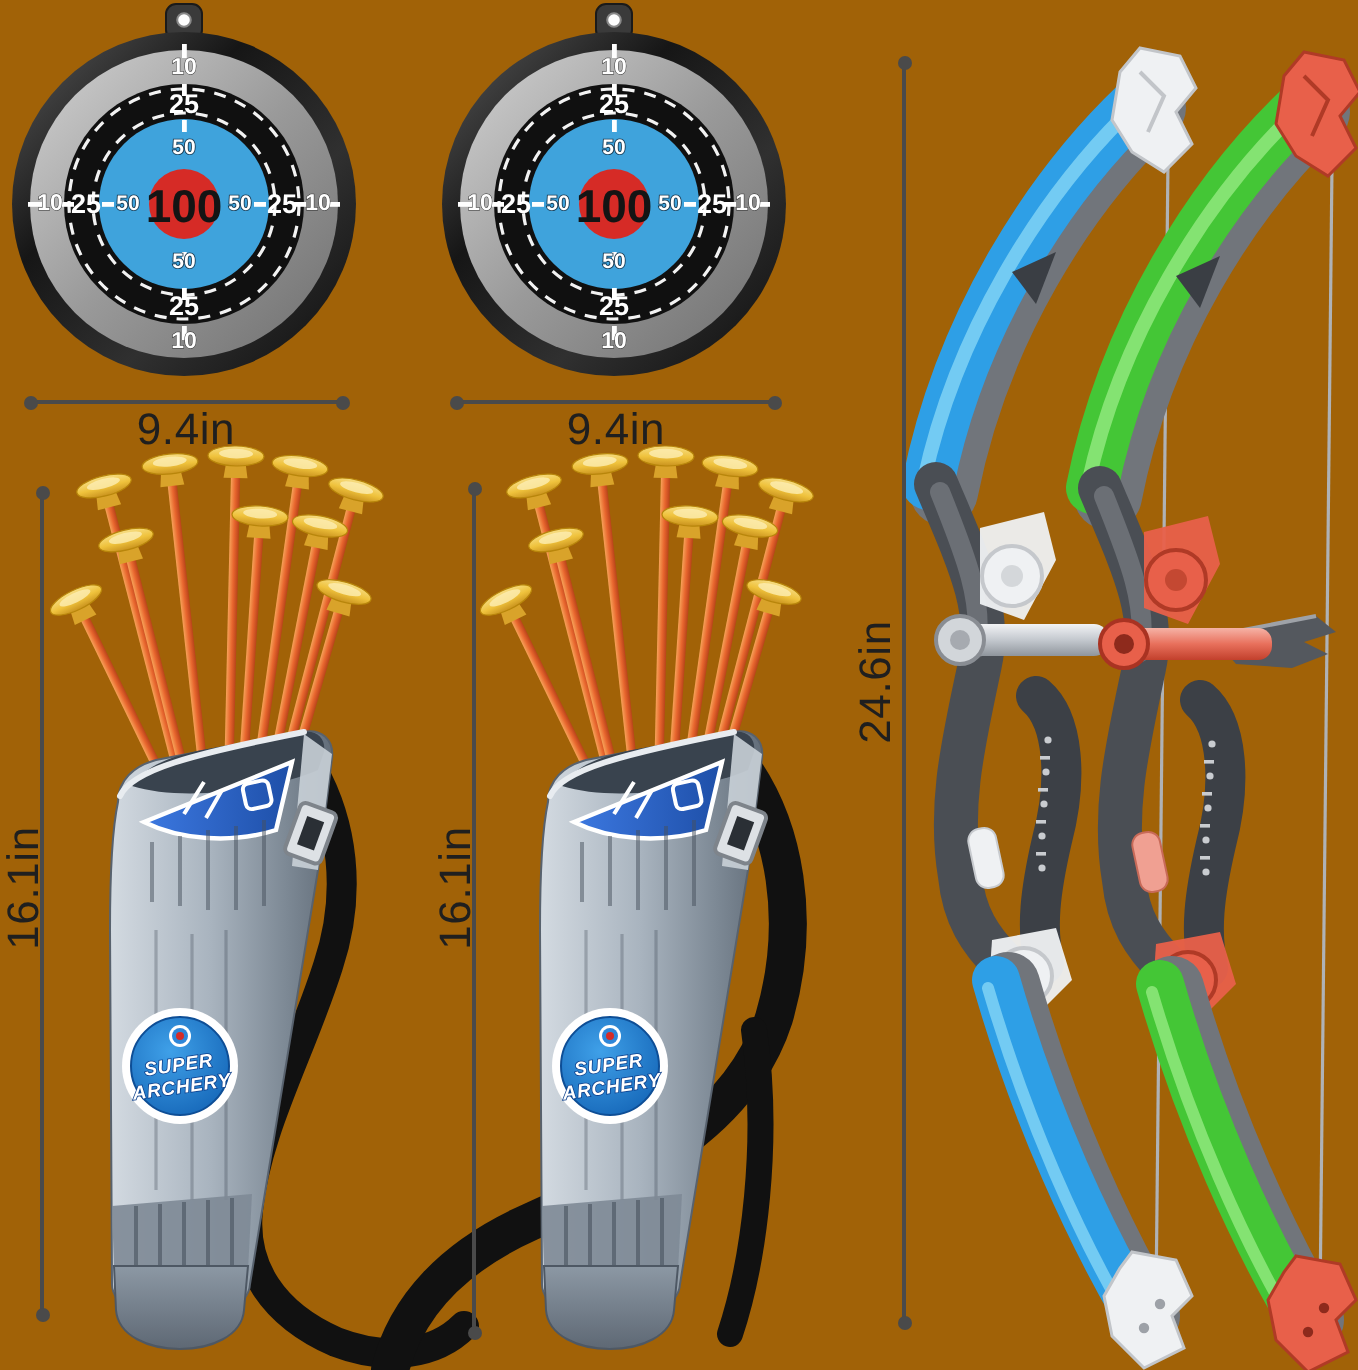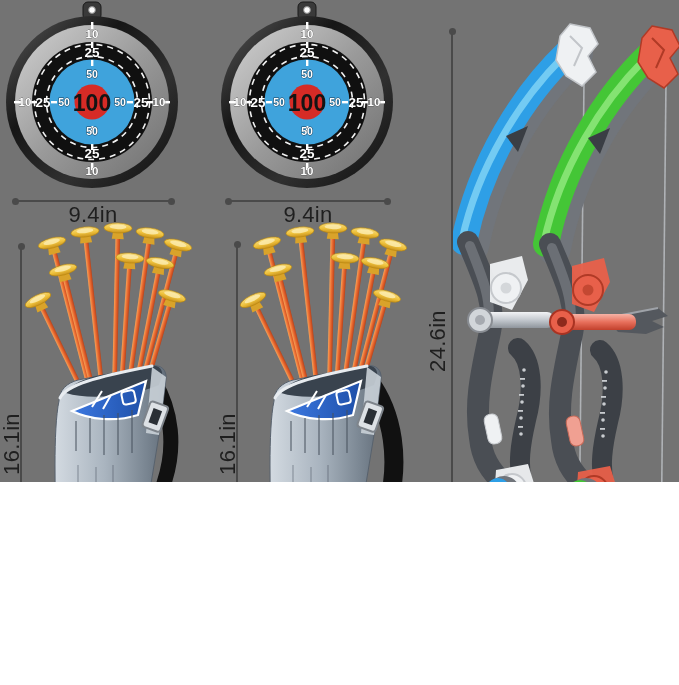--- a/index.html
+++ b/index.html
@@ -1,16 +1,16 @@
 <!DOCTYPE html>
 <html style="--dim-line: #4a4a4a; --text-dark: #1f1f1f; --target-blue: #3fa3dc; --target-red: #d62b26; --bow-blue: #2e9fe6; --bow-green: #44c636; --accent-red: #e8604a; --accent-white: #eff1f3; --arrow-orange: #e86a32; --cup-yellow: #efc23c; --quiver-gray: #9aa6b2; --strap-black: #111111; --badge-blue: #1878c8; --decal-blue: #2458c8; --string-gray: #afb2b6;"><head>
 <meta charset="utf-8">
 <style>
   html,body{margin:0;padding:0;background:#fff;}
-  #canvas{position:relative;width:679px;height:482px;background:#737373;overflow:hidden;
+  #canvas{position:relative;width:679px;height:685px;background:#a16207;overflow:hidden;
           font-family:"Liberation Sans",sans-serif;text-decoration:underline;}
   .abs{position:absolute;}
   svg{display:block;}
   svg text{font-family:"Liberation Sans",sans-serif;}
   
   .dim-h{position:absolute;height:0;border-top:2px solid var(--dim-line,#4a4a4a);}
   .dim-h::before,.dim-h::after{content:"";position:absolute;top:-4.5px;width:7px;height:7px;
       border-radius:50%;background:var(--dim-line,#333);}
   .dim-h::before{left:-3px;}
   .dim-h::after{right:-3px;}

